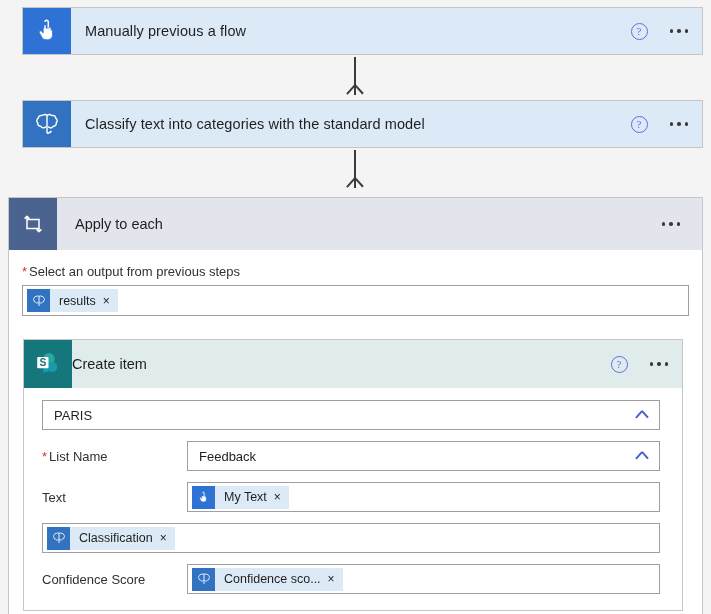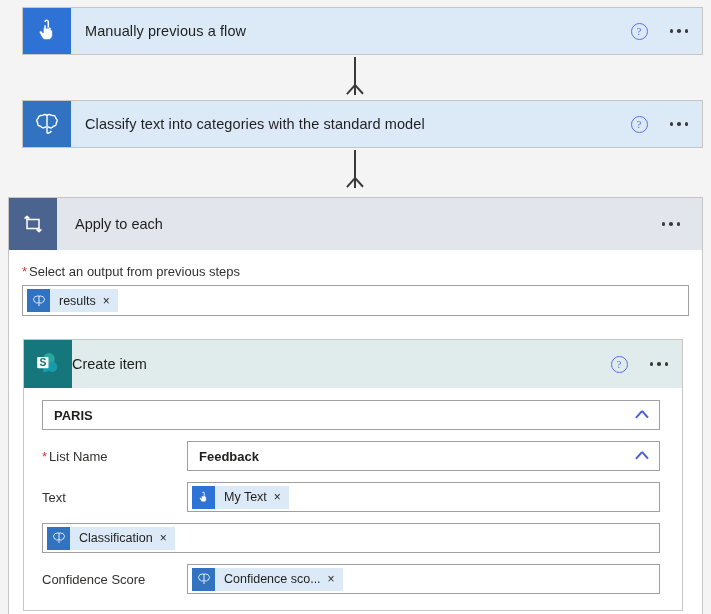--- a/index.html
+++ b/index.html
@@ -169,21 +169,21 @@
     width: 145px; min-width: 145px;
     font-size: 13px; color: #323130;
   }
   .select-box {
     flex: 1; height: 30px;
     border: 1px solid #a19f9d; background: #fff;
     display: flex; align-items: center;
     padding: 0 10px 0 11px;
     font-size: 13px; color: #201f1e;
   }
-  .select-box .val { flex: 1; font-weight: bold; }
+  .select-box .val { flex: 1; }
   .chev {
     width: 14px; height: 9px; position: relative;
   }
   .chev::before, .chev::after {
     content: ""; position: absolute; top: 0;
     width: 1.6px; height: 9px; background: #4a5fd4;
   }
   .chev::before { left: 6.4px; transform-origin: top center; transform: rotate(-42deg); }
   .chev::after  { left: 6.4px; transform-origin: top center; transform: rotate(42deg); }
 

